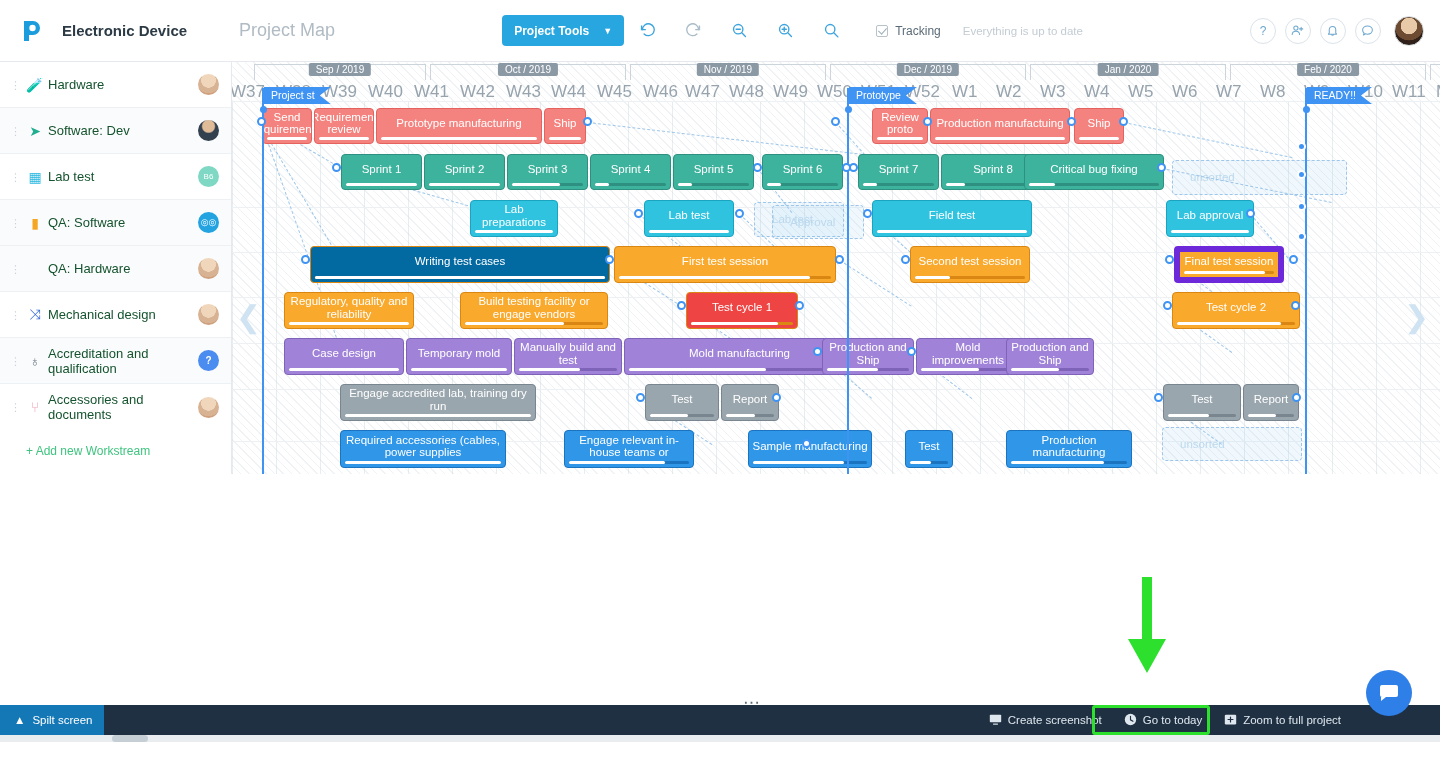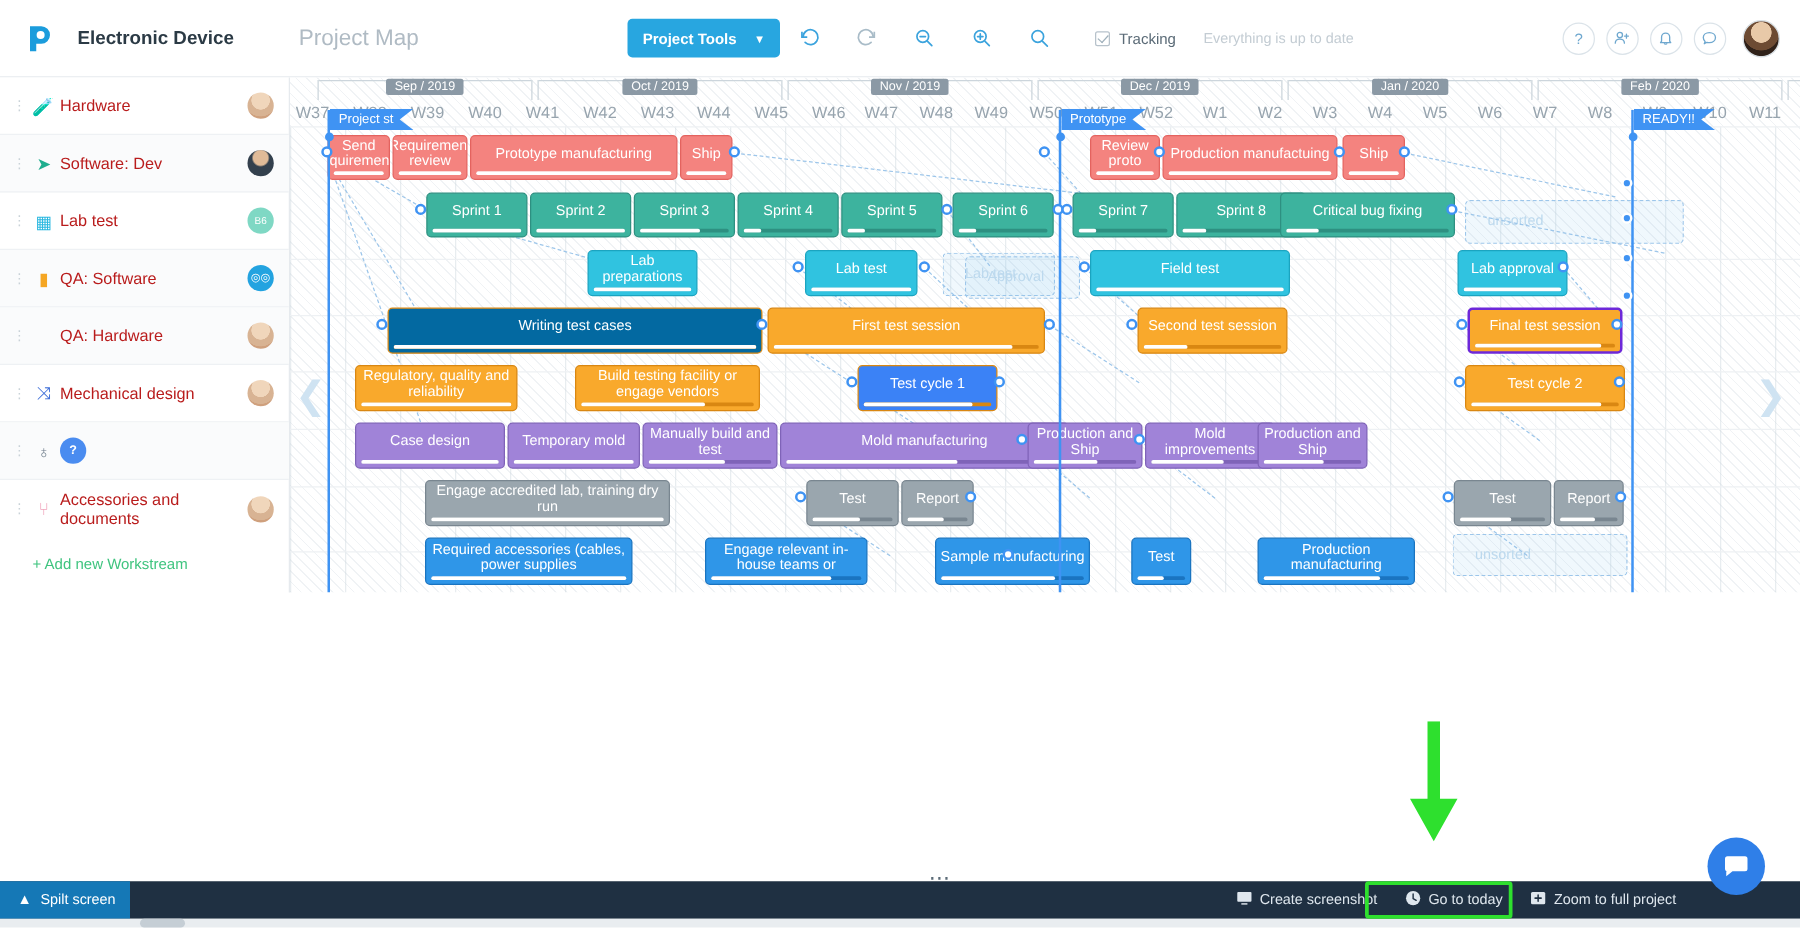--- a/index.html
+++ b/index.html
@@ -56,21 +56,21 @@
   .ws-head-label { font-size:11px; letter-spacing:.6px; color:#7b8a96; font-weight:bold; }
   .plus-circle { margin-left:auto; width:19px;height:19px;border-radius:50%;background:#3fc47f;
     color:#fff; font-size:15px; line-height:17px; text-align:center; cursor:pointer; font-weight:bold;}
   .ws-row { height:46px; display:flex; align-items:center; padding:0 12px 0 10px;
             border-bottom:1px solid #eef1f4; cursor:pointer; }
   .ws-row.alt { background:#fafbfc; }
   .ws-row.nb { border-bottom:none; }
   .grip { width:12px; color:#c9d2d8; font-size:11px; letter-spacing:0; line-height:4px; }
   .grip span{display:block;}
   .ws-ico { width:26px; font-size:14px; text-align:center; }
-  .ws-label { font-size:13px; color:#b91c1c; line-height:15px; flex:1; padding-right:16px;}
+  .ws-label { font-size:13px; color:#14532d; line-height:15px; flex:1; padding-right:16px;}
   .av { width:21px;height:21px;border-radius:50%; flex:none; }
   .av.p1 { background:radial-gradient(circle at 50% 30%, #f0d6bb 0 40%, #d8b393 42% 70%, #cfa07d 72% 100%); }
   .av.p2 { background:radial-gradient(circle at 50% 30%, #e0bb98 0 32%, #33404d 40% 100%); }
   .av.p3 { background:#7fd8c4; color:#fff; font-size:8px; text-align:center; line-height:21px; }
   .av.p4 { background:#23a3e0; color:#fff; font-size:9px; text-align:center; line-height:21px; }
   .av.p5 { background:#4a8cf0; color:#fff; font-size:10px; text-align:center; line-height:21px; font-weight:bold;}
   .add-ws { padding:14px 0 0 26px; color:#3fc47f; font-size:12px; cursor:pointer;}
 
   
   .gantt { position:absolute; top:62px; left:232px; width:1208px; height:412px; overflow:hidden;
@@ -82,21 +82,21 @@
   
   .tl { position:absolute; top:0; left:0; width:1208px; height:39px; }
   .month {
     position:absolute; top:2px; height:16px; border-left:1px solid #ccd5dc; border-right:1px solid #ccd5dc;
   }
   .month:before{content:"";position:absolute;left:0;right:0;top:0;border-top:1px solid #ccd5dc;}
   .month-lbl {
     position:absolute; top:-1px; left:50%; transform:translateX(-50%);
     background:#8b99a5; color:#fff; font-size:10px; padding:1px 7px; border-radius:2px; white-space:nowrap;
   }
-  .week { position:absolute; top:20px; font-size:13px; color:#97a4ae; text-align:center; }
+  .week { position:absolute; top:20px; font-size:17px; color:#97a4ae; }
 
   .grid-line { position:absolute; top:39px; bottom:0; width:1px; background:rgba(205,214,222,.45); }
   .row-line { position:absolute; left:0; right:0; height:1px; background:#eef1f4; }
 
   
   .flag { position:absolute; height:17px; background:#3f93f3; color:#fff; font-size:10.5px;
           padding:0 16px 0 7px; line-height:17px; white-space:nowrap;
           clip-path: polygon(0 0,100% 0,calc(100% - 11px) 50%,100% 100%,0 100%); z-index:6;}
   .flag-dot { position:absolute; width:7px;height:7px;border-radius:50%;background:#3f93f3; z-index:6;}
 
@@ -272,20 +272,21 @@
         </span>
         <span class="ws-ico" style="color:#3f6fd8">⤨</span>
         <span class="ws-label">Mechanical design</span>
         <span class="av p1"></span>
       </div>
       <div class="ws-row alt">
         <span class="grip">
           <span>⋮</span>
         </span>
         <span class="ws-ico" style="color:#6b7a88">♁</span>
+        <span class="ws-label">Accreditation and qualification</span>
         <span class="av p5">?</span>
       </div>
       <div class="ws-row nb">
         <span class="grip">
           <span>⋮</span>
         </span>
         <span class="ws-ico" style="color:#f0a6bd">⑂</span>
         <span class="ws-label">Accessories and documents</span>
         <span class="av p1"></span>
       </div>
@@ -549,39 +550,39 @@
         <span class="prog" style="background:#d98712">
           <i style="width:90%"></i>
         </span>
       </div>
       <div class="bar" style="left:678px;top:184px;width:120px;height:37px;background:#f9a92c;border:1px solid #d98712">
         <span>Second test session</span>
         <span class="prog" style="background:#d98712">
           <i style="width:32%"></i>
         </span>
       </div>
-      <div class="bar" style="left:942px;top:184px;width:124px;height:37px;background:#f9a92c;border:2px solid #6d28d9">
+      <div class="bar" style="left:942px;top:184px;width:110px;height:37px;background:#f9a92c;border:6px solid #6d28d9">
         <span>Final test session</span>
         <span class="prog" style="background:#d98712">
           <i style="width:90%"></i>
         </span>
       </div>
       <div class="bar" style="left:52px;top:230px;width:130px;height:37px;background:#f9a92c;border:1px solid #d98712">
         <span>Regulatory, quality and reliability</span>
         <span class="prog" style="background:#d98712">
           <i style="width:100%"></i>
         </span>
       </div>
       <div class="bar" style="left:228px;top:230px;width:148px;height:37px;background:#f9a92c;border:1px solid #d98712">
         <span>Build testing facility or engage vendors</span>
         <span class="prog" style="background:#d98712">
           <i style="width:72%"></i>
         </span>
       </div>
-      <div class="bar" style="left:454px;top:230px;width:112px;height:37px;background:#3b82f6;border:1px solid #d98712">
+      <div class="bar" style="left:454px;top:230px;width:112px;height:37px;background:#ef4444;border:1px solid #d98712">
         <span>Test cycle 1</span>
         <span class="prog" style="background:#d98712">
           <i style="width:85%"></i>
         </span>
       </div>
       <div class="bar" style="left:940px;top:230px;width:128px;height:37px;background:#f9a92c;border:1px solid #d98712">
         <span>Test cycle 2</span>
         <span class="prog" style="background:#d98712">
           <i style="width:88%"></i>
         </span>

